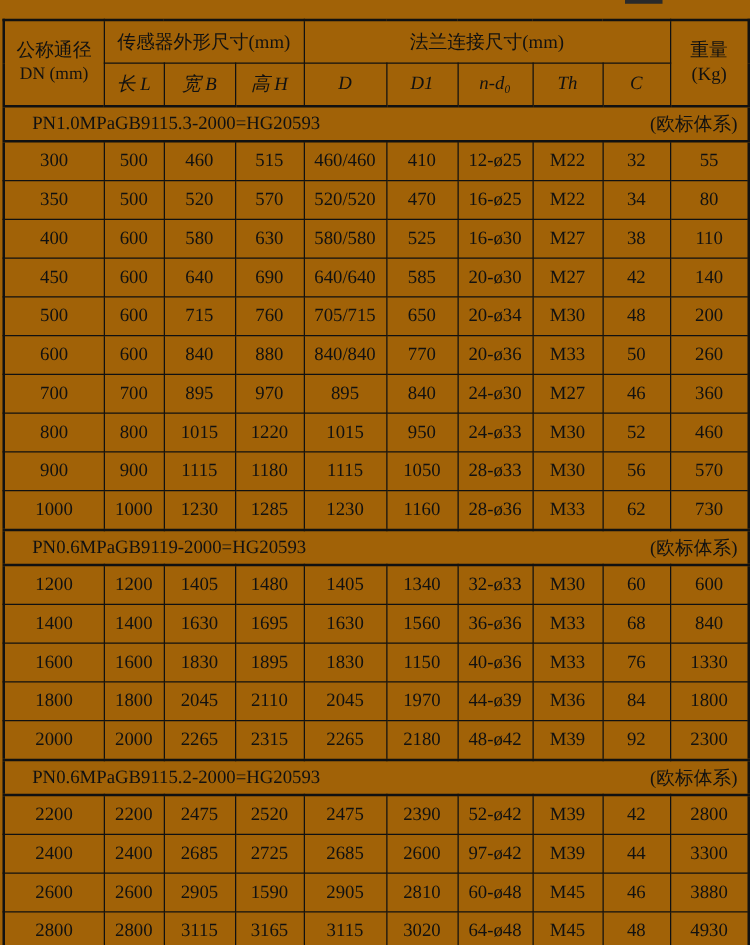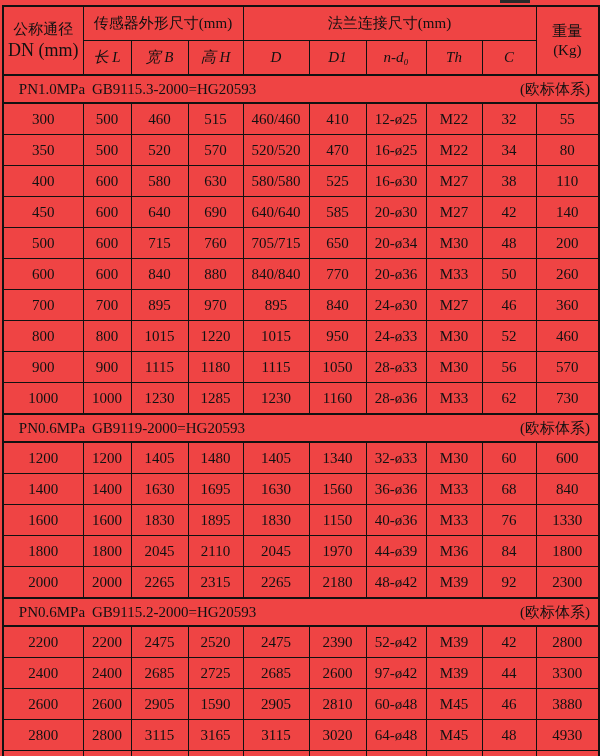--- a/index.html
+++ b/index.html
@@ -4,23 +4,23 @@
 <style>
   html, body {
     margin: 0;
     padding: 0;
     background: #ffffff;
   }
   .page {
     position: relative;
     width: 600px;
     height: 756px;
-    background: #ef4444;
+    background: #a16207;
     box-sizing: border-box;
-    padding: 5px 2px 3px 2px;
+    padding: 15px 2px 3px 2px;
     font-family: "Liberation Serif", "DejaVu Serif", serif;
     color: #111111;
     overflow: hidden;
   }
   .scan-artifact {
     position: absolute;
     top: 0;
     left: 500px;
     width: 30px;
     height: 3px;
@@ -40,36 +40,36 @@
     padding: 0;
     font-weight: normal;
     font-size: 15px;
     color: #111111;
     overflow: hidden;
     white-space: nowrap;
   }
   tr.header-row-1 th { height: 33px; }
   tr.header-row-2 th { height: 33px; border-bottom: 2px solid #111111; font-style: italic; }
   .two-line { line-height: 1.25; }
-  .two-line .l2 { font-size: 18px; }
+  .two-line .l2 { font-size: 14px; }
   tr.section-row td {
     height: 26px;
     border-top: 2px solid #111111;
     border-bottom: 2px solid #111111;
   }
   tr.section-row .section-inner {
     display: flex;
     align-items: center;
     width: 100%;
     box-sizing: border-box;
     padding: 0 8px;
   }
   tr.section-row .sec-pressure {
     flex: 0 0 80px;
-    text-align: center;
+    text-align: right;
   }
   tr.section-row .sec-standard {
     text-align: right;
   }
   tr.section-row .sec-system {
     margin-left: auto;
     text-align: left;
   }
   tr.data-row td { height: 30px; }
 </style>

